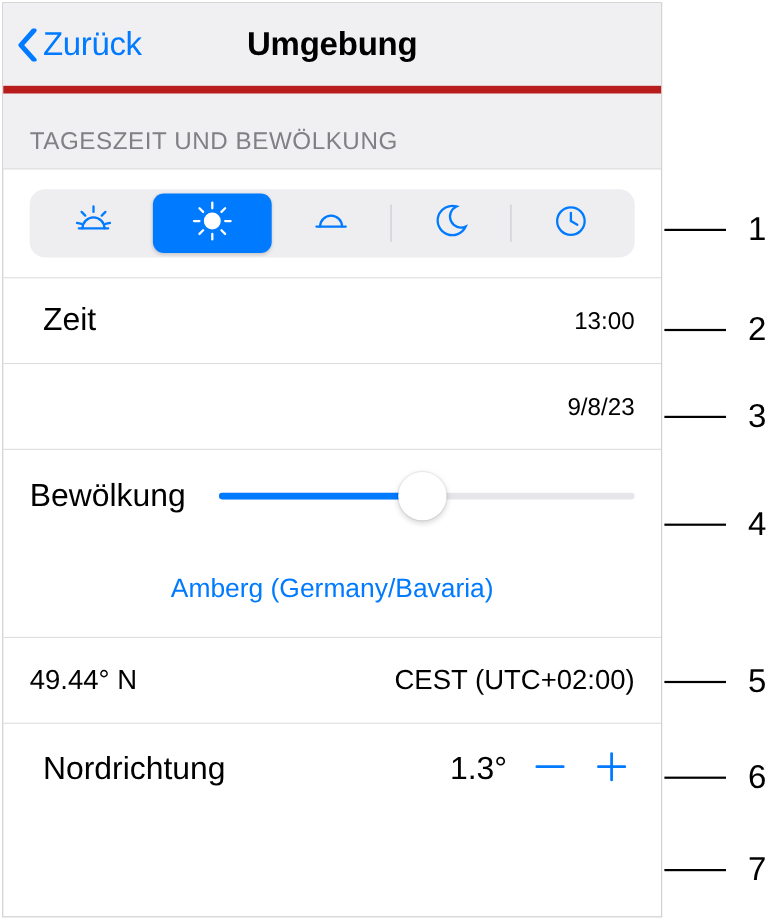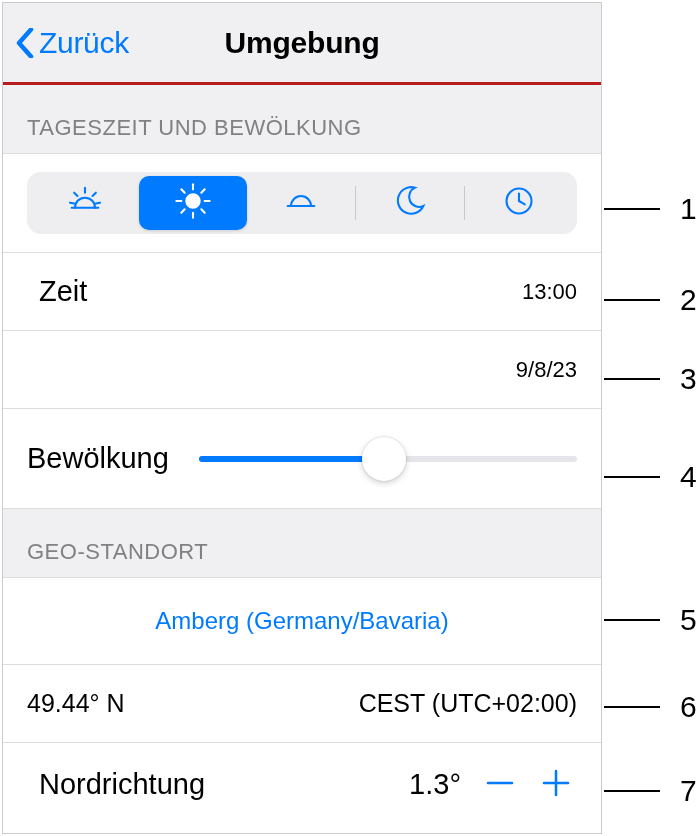--- a/index.html
+++ b/index.html
@@ -17,21 +17,21 @@
       background: #fff;
       display: flex;
       flex-direction: column;
       position: absolute;
       left: 2px;
       top: 2px;
     }
     .nav-bar {
       height: 82px;
       background: #f0f0f2;
-      border-bottom: 3px solid #b91c1c;
+      border-bottom: 7px solid #b91c1c;
       display: flex;
       align-items: center;
       position: relative;
     }
     .back-btn {
       display: flex;
       align-items: center;
       margin-left: 12px;
       cursor: pointer;
       color: #007aff;
@@ -110,21 +110,21 @@
     }
     .row-value {
       margin-left: auto;
       font-size: 22px;
       color: #000;
     }
     .slider-row {
       display: flex;
       align-items: center;
       padding: 0 24px;
-      height: 100px;
+      height: 85px;
       border-top: 1px solid #ddd;
     }
     .slider-label { font-size: 29px; color: #000; }
     .slider {
       flex: 1;
       margin-left: 30px;
       position: relative;
       height: 44px;
       cursor: pointer;
     }
@@ -322,21 +322,20 @@
 
   <div class="slider-row">
     <span class="slider-label">Bewölkung</span>
     <div class="slider">
       <div class="slider-track"></div>
       <div class="slider-fill"></div>
       <div class="slider-thumb"></div>
     </div>
   </div>
 
-  <div class="section-header second">GEO-STANDORT</div>
 
   <div class="location-row">
     <span>Amberg (Germany/Bavaria)</span>
   </div>
 
   <div class="coord-row">
     <span class="coord-lat">49.44° N</span>
     <span class="coord-tz">CEST (UTC+02:00)</span>
   </div>
 

